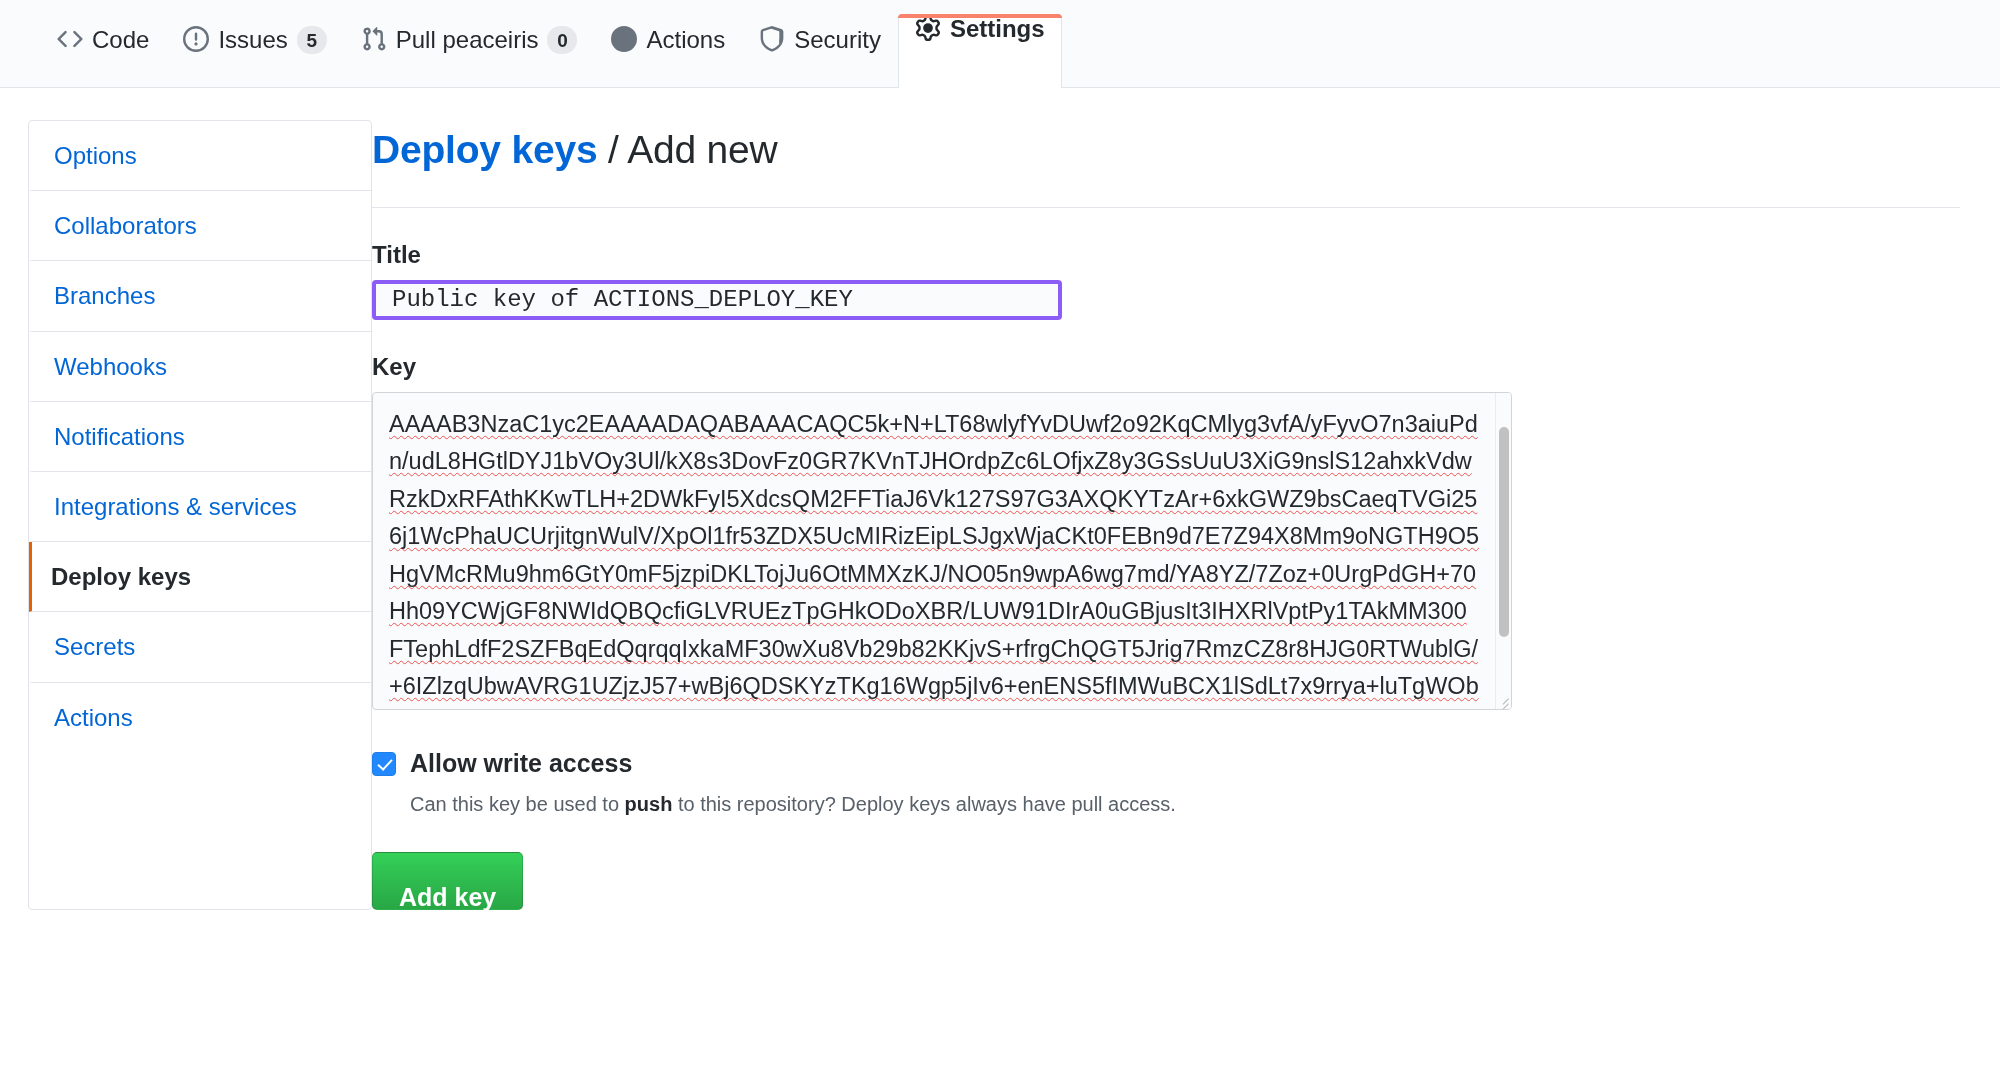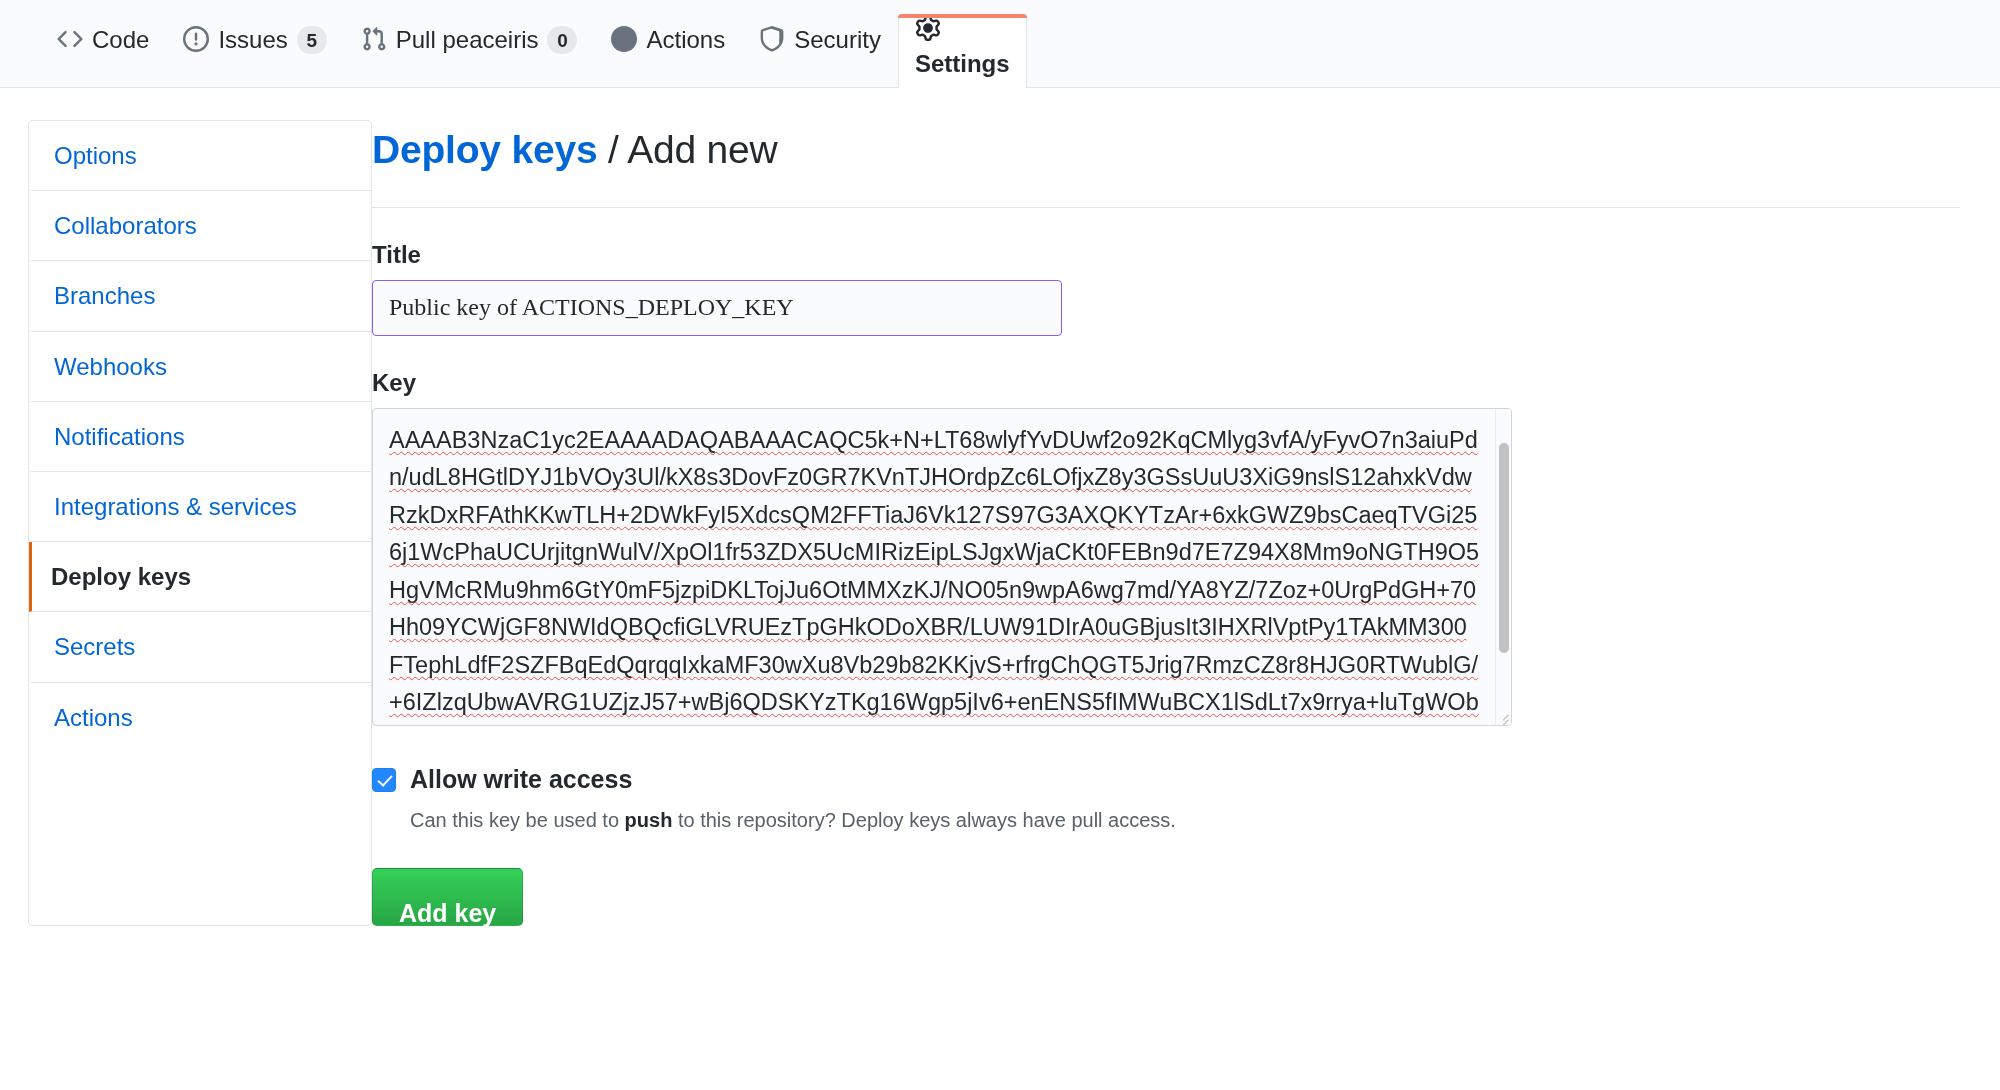--- a/index.html
+++ b/index.html
@@ -35,21 +35,20 @@
     position: relative;
     cursor: pointer;
     white-space: nowrap;
   }
   .nav-item.selected {
     background: #ffffff;
     border-color: #e1e4e8;
     font-weight: 600;
     height: 74px;
     margin-bottom: -1px;
-    flex-direction: column;
   }
   .nav-item.selected:before {
     content: "";
     position: absolute;
     left: -1px; right: -1px; top: -1px;
     height: 4px;
     background: #f9826c;
     border-radius: 5px 5px 0 0;
   }
   .nav-icon { width: 26px; height: 26px; flex: 0 0 auto; display:block; }
@@ -128,27 +127,27 @@
     font-size: 24px;
     font-weight: 600;
     color: #24292e;
     margin: 33px 0 11px 0;
     display: block;
   }
 
   .title-input {
     display: block;
     width: 690px;
-    height: 56px;
+    height: 40px;
     padding: 0 16px;
     font-size: 24px;
-    font-family: Liberation Serif, serif;
+    font-family: Liberation Mono, monospace;
     color: #24292e;
     background: #fafbfc;
-    border: 1px solid #8b5cf6;
+    border: 4px solid #8b5cf6;
     border-radius: 4px;
     outline: none;
   }
 
   .key-wrap {
     position: relative;
     width: 1140px;
     height: 318px;
     border: 1px solid #d1d5da;
     border-radius: 4px;

